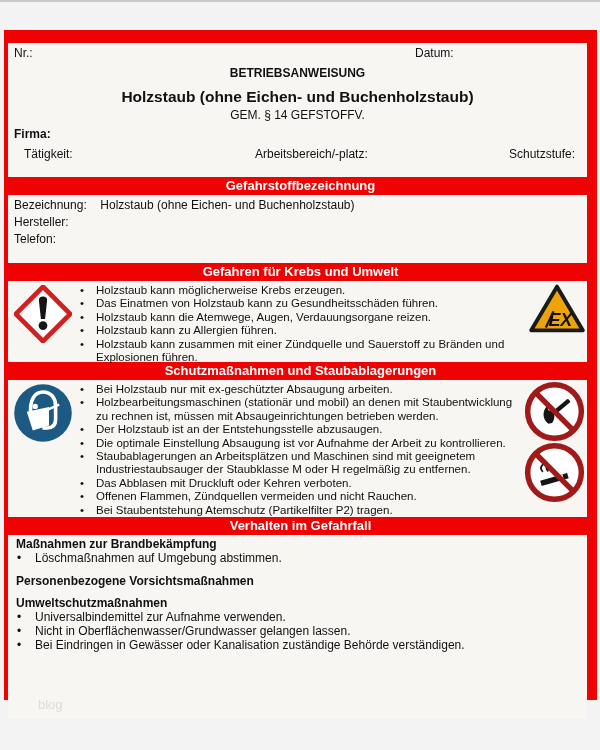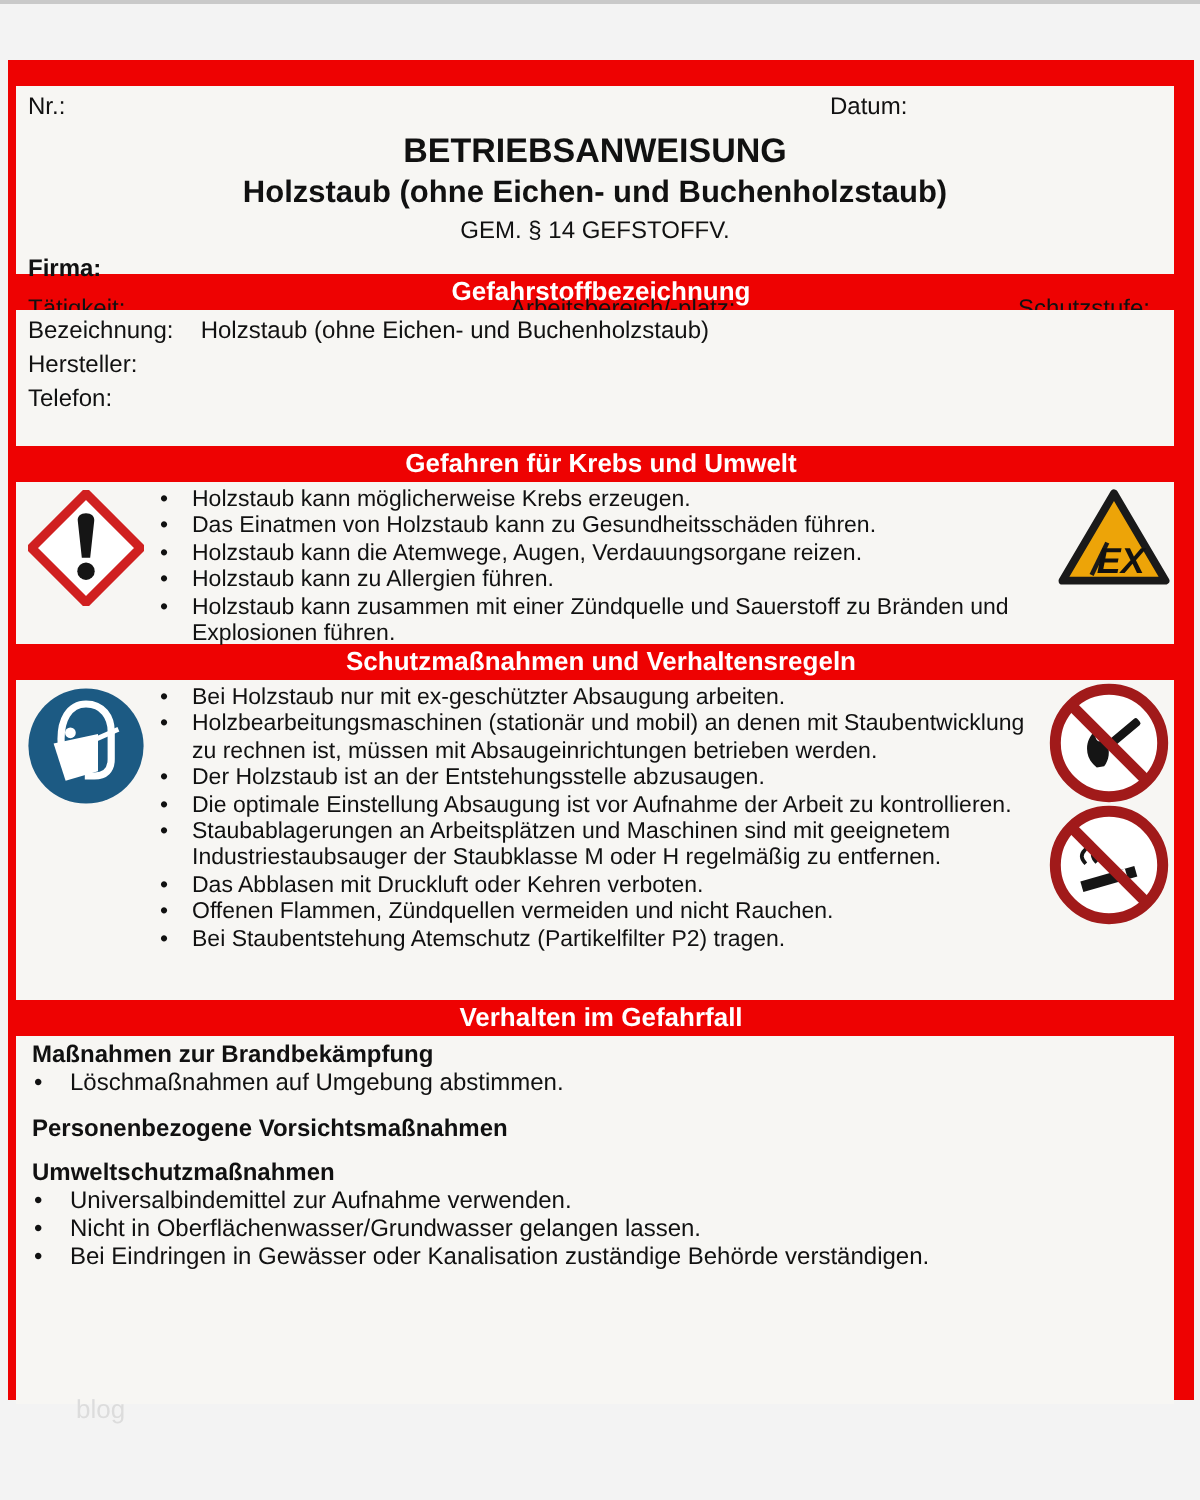--- a/index.html
+++ b/index.html
@@ -8,32 +8,32 @@
     background:#f3f3f3;font-family:"Liberation Sans",sans-serif;color:#111;
   }
   .page-top-edge{position:absolute;left:0;top:0;width:600px;height:2px;background:#c9c9c9;}
   .doc{position:absolute;left:4px;top:30px;width:593px;height:670px;background:#ee0202;}
   .box{margin:0 10px 0 4px;background:#f7f6f3;position:relative;}
   .section-bar{
     height:18px;line-height:18px;text-align:center;
     font-size:13px;font-weight:bold;color:#ffffff;
   }
   .bar-top{height:13px;}
-  .header-box{height:94px;}
+  .header-box{height:134px;}
   .hdr-abs{position:absolute;font-size:12px;}
   .hdr-center{position:absolute;left:0;right:0;text-align:center;}
-  .t-main{font-size:17px;font-weight:bold;}
+  .t-main{font-size:12px;font-weight:bold;}
   .t-sub{font-size:15.5px;font-weight:bold;}
   .t-gem{font-size:12px;}
   .b{font-weight:bold;}
   .box-gefahrstoff{height:68px;padding-top:2px;font-size:12px;line-height:17px;box-sizing:border-box;}
   .gs-row{padding-left:6px;}
   .gs-label{display:inline-block;width:83px;}
   .box-gefahren{height:81px;}
-  .box-schutz{height:160px;}
+  .box-schutz{height:137px;}
   ul.hlist{list-style:none;margin:0;padding:0;position:absolute;}
   ul.hlist li{position:relative;padding-left:22px;font-size:11.5px;line-height:13.4px;}
   ul.hlist li::before{content:"\2022";position:absolute;left:6px;}
   .list-gefahren{left:66px;right:68px;top:3px;}
   .list-schutz{left:66px;right:70px;top:3px;}
   .icon-abs{position:absolute;}
   .box-verhalten{height:184px;padding:3px 8px 0 8px;box-sizing:border-box;font-size:12px;line-height:13.8px;}
   .vh-group{margin:0;}
   .vh-group + .vh-group{margin-top:9px;}
   .vh-head{font-weight:bold;}
@@ -50,21 +50,21 @@
 <div class="doc">
   <div class="bar-top"></div>
 
   <div class="box header-box">
     <span class="hdr-abs" style="left:6px;top:3px;">Nr.:</span>
     <span class="hdr-abs" style="left:407px;top:3px;">Datum:</span>
     <div class="hdr-center t-main" style="top:23px;">BETRIEBSANWEISUNG</div>
     <div class="hdr-center t-sub" style="top:45px;">Holzstaub (ohne Eichen- und Buchenholzstaub)</div>
     <div class="hdr-center t-gem" style="top:65px;">GEM. § 14 GEFSTOFFV.</div>
     <span class="hdr-abs b" style="left:6px;top:84px;">Firma:</span>
-    <span class="hdr-abs" style="left:6px;top:104px;">Tätigkeit:</span>
+    <span class="hdr-abs" style="left:16px;top:104px;">Tätigkeit:</span>
     <span class="hdr-abs" style="left:247px;top:104px;">Arbeitsbereich/-platz:</span>
     <span class="hdr-abs" style="right:12px;top:104px;">Schutzstufe:</span>
   </div>
 
   <div class="section-bar">Gefahrstoffbezeichnung</div>
   <div class="box box-gefahrstoff">
     <div class="gs-row">
       <span class="gs-label">Bezeichnung:</span>
       <span>Holzstaub (ohne Eichen- und Buchenholzstaub)</span>
     </div>
@@ -96,21 +96,21 @@
     </span>
     <ul class="hlist list-gefahren">
       <li>Holzstaub kann möglicherweise Krebs erzeugen.</li>
       <li>Das Einatmen von Holzstaub kann zu Gesundheitsschäden führen.</li>
       <li>Holzstaub kann die Atemwege, Augen, Verdauungsorgane reizen.</li>
       <li>Holzstaub kann zu Allergien führen.</li>
       <li>Holzstaub kann zusammen mit einer Zündquelle und Sauerstoff zu Bränden und Explosionen führen.</li>
     </ul>
   </div>
 
-  <div class="section-bar">Schutzmaßnahmen und Verhaltensregeln</div>
+  <div class="section-bar">Schutzmaßnahmen und Staubablagerungen</div>
   <div class="box box-schutz">
     <span class="icon-abs" style="left:5px;top:3px;">
       <svg width="60" height="60" viewBox="0 0 100 100">
         <circle cx="50" cy="50" r="48" fill="#1c5a83"></circle>
         <path d="M30 55 C26 26 38 15 50 15 C64 15 71 26 71 38 L71 61 C71 70 66 75 57 75 L49 75" fill="none" stroke="#fff" stroke-width="6"></path>
         <circle cx="37" cy="39" r="4.5" fill="#fff"></circle>
         <path d="M23 48 L60 40 L60 71 L33 79 Z" fill="#fff"></path>
         <path d="M59 44 L77 36" stroke="#fff" stroke-width="4"></path>
       </svg>
     </span>

